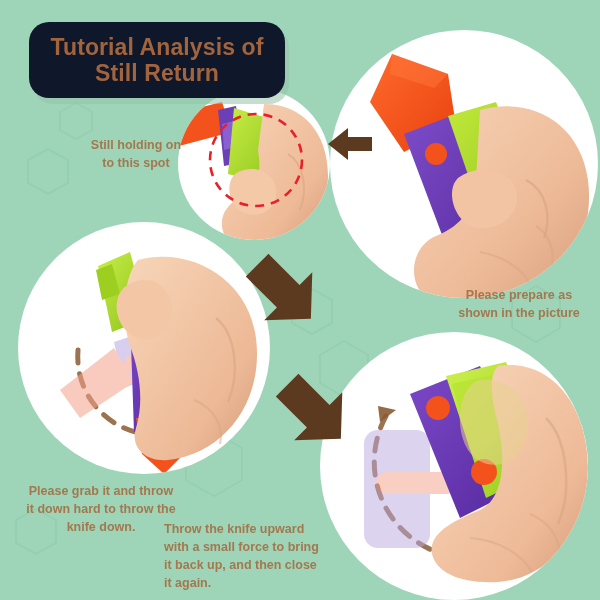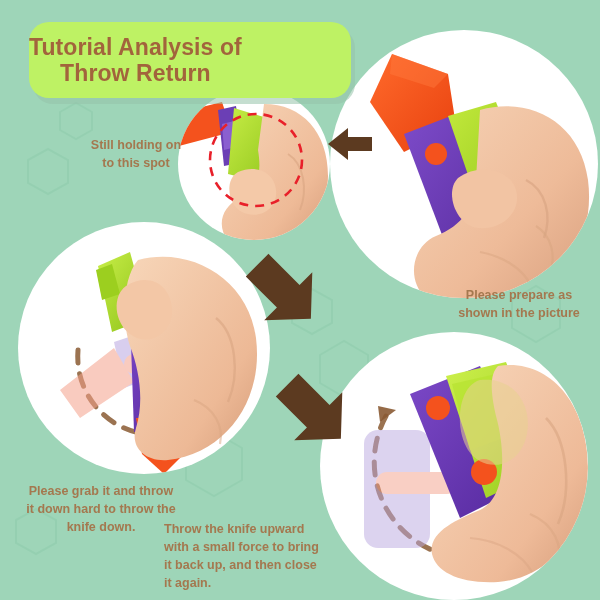--- a/index.html
+++ b/index.html
@@ -11,24 +11,24 @@
   }
   #stage{position:absolute;inset:0;width:600px;height:600px;overflow:hidden;}
 
   
   .bg{position:absolute;inset:0;background:#9ed5b8;}
   .hexlayer{position:absolute;inset:0;opacity:.5;}
   .hex{position:absolute;fill:none;stroke:#8dcbab;stroke-width:2;}
 
   
   .banner{
-    position:absolute;left:29px;top:22px;width:322px;height:76px;
-    background:#bef264;border-radius:20px;
+    position:absolute;left:29px;top:22px;width:256px;height:76px;
+    background:#0f172a;border-radius:20px;
     box-shadow:4px 6px 0 rgba(150,195,170,.55);
-    display:flex;align-items:center;
+    display:flex;align-items:center;justify-content:center;
   }
   .banner-txt{
     color:#a2643c;font-weight:bold;font-size:23px;line-height:1.15;
     text-align:center;letter-spacing:.1px;
   }
 
   
   .circle{position:absolute;border-radius:50%;background:#fff;overflow:hidden;}
   #circ-topmid{left:178px;top:88px;width:152px;height:152px;}
   #circ-topright{left:330px;top:30px;width:268px;height:268px;}
@@ -230,21 +230,21 @@
       <path fill="#e8d28f" opacity=".55" d="M160,48 C196,44 214,76 206,106 C198,136 164,142 148,118 C134,96 138,54 160,48 Z"></path>
       <path d="M226,86 C248,108 252,160 238,192" stroke="#d9a582" stroke-width="2.6" fill="none" opacity=".6"></path>
       <path d="M210,182 C234,192 244,214 238,236" stroke="#d9a582" stroke-width="2.3" fill="none" opacity=".5"></path>
       <path d="M150,206 C178,208 202,222 212,240" stroke="#d9a582" stroke-width="2.2" fill="none" opacity=".45"></path>
     </svg>
   </div>
 
   <div class="banner">
     <div class="banner-txt">
       <div>Tutorial Analysis of</div>
-      <div>Throw Return</div>
+      <div>Still Return</div>
     </div>
   </div>
 
   <svg class="arrow" style="left:324px;top:118px;width:52px;height:52px;" viewBox="0 0 52 52">
     <path fill="#5c3a20" d="M4,26 L24,10 L24,19 L48,19 L48,33 L24,33 L24,42 Z"></path>
   </svg>
 
   <svg class="arrow" style="left:238px;top:246px;width:92px;height:92px;" viewBox="0 0 92 92">
     <g transform="rotate(225 46 46)">
       <path fill="#5c3a20" d="M8,46 L40,12 L40,30 L84,30 L84,62 L40,62 L40,80 Z"></path>

